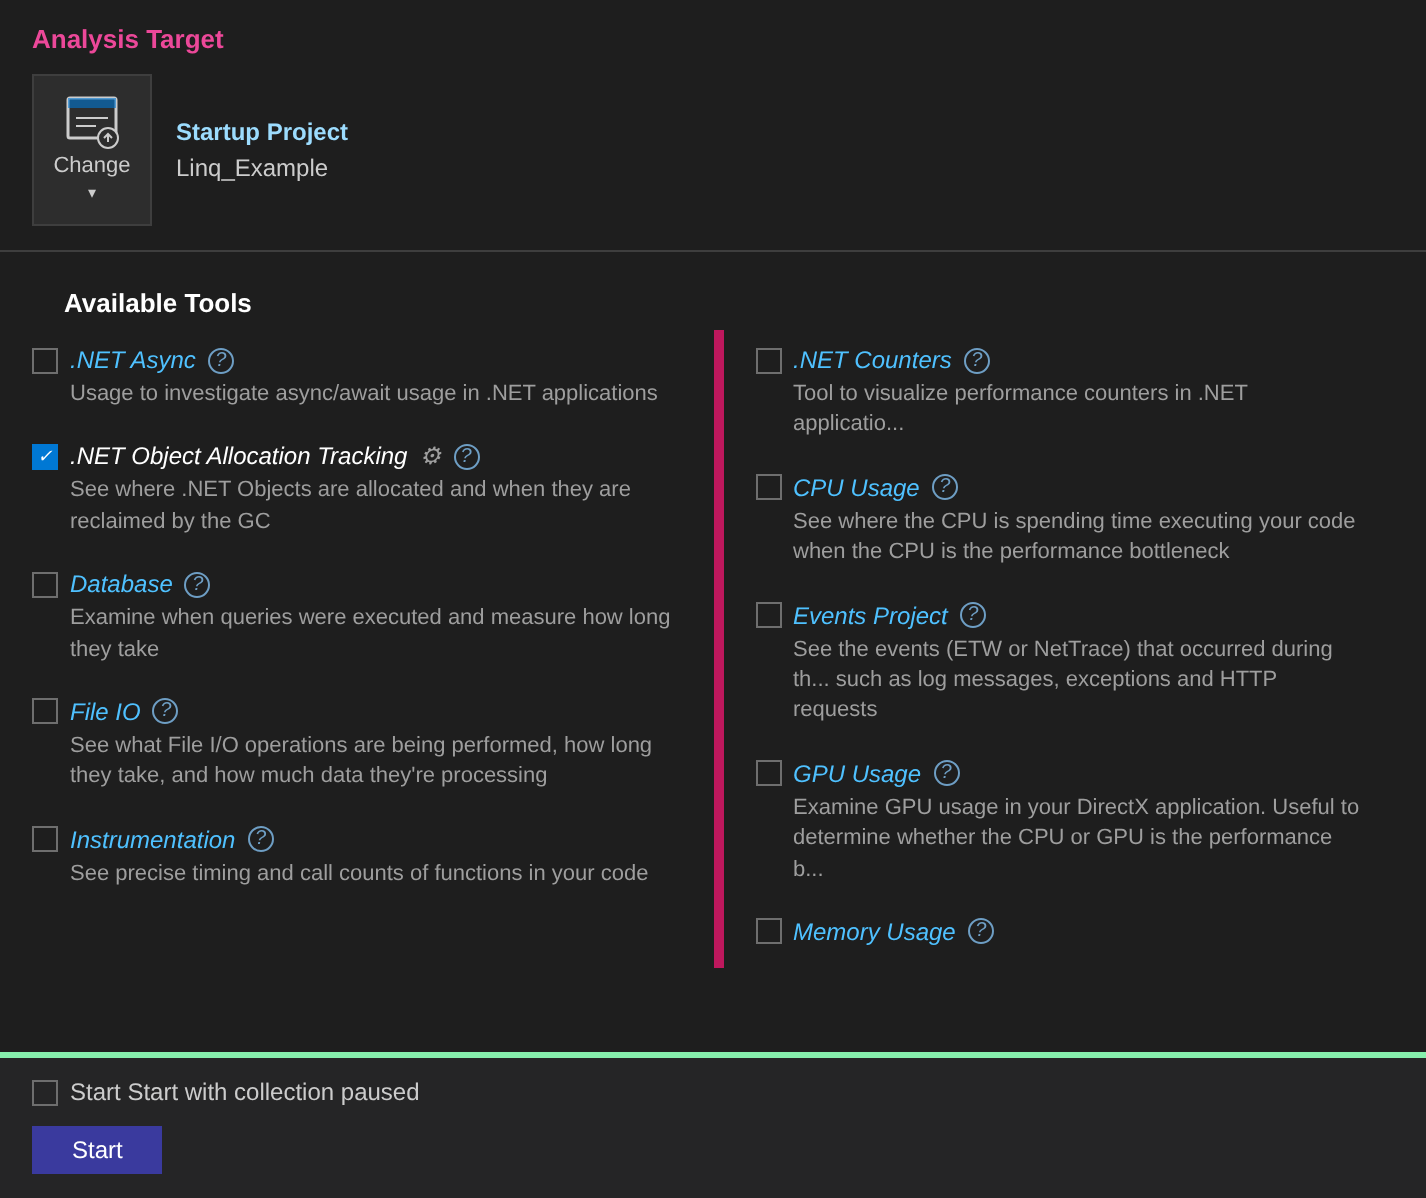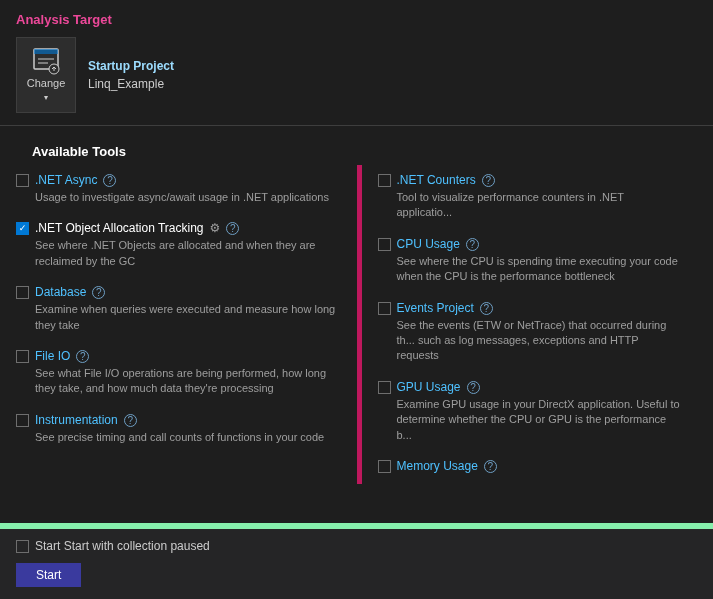--- a/index.html
+++ b/index.html
@@ -100,23 +100,24 @@
       padding-right: 16px;
     }
 
     .tool-item-right {
       padding-left: 16px;
       border-left: 5px solid #be185d;
     }
 
     .tool-header {
       display: flex;
-      align-items: flex-end;
+      align-items: center;
       gap: 6px;
       margin-bottom: 3px;
+      font-style: italic;
     }
 
     .tool-checkbox {
       width: 13px;
       height: 13px;
       border: 1px solid #6e6e6e;
       background: transparent;
       display: flex;
       align-items: center;
       justify-content: center;
@@ -173,21 +174,21 @@
       padding-left: 19px;
     }
 
     
     .bottom-section {
       position: absolute;
       bottom: 0;
       left: 0;
       right: 0;
       background: #252526;
-      border-top: 6px solid #86efac;
+      border-top: 3px solid #86efac;
       padding: 10px 16px 12px;
     }
 
     .collection-row {
       display: flex;
       align-items: center;
       gap: 6px;
       margin-bottom: 10px;
     }
 

